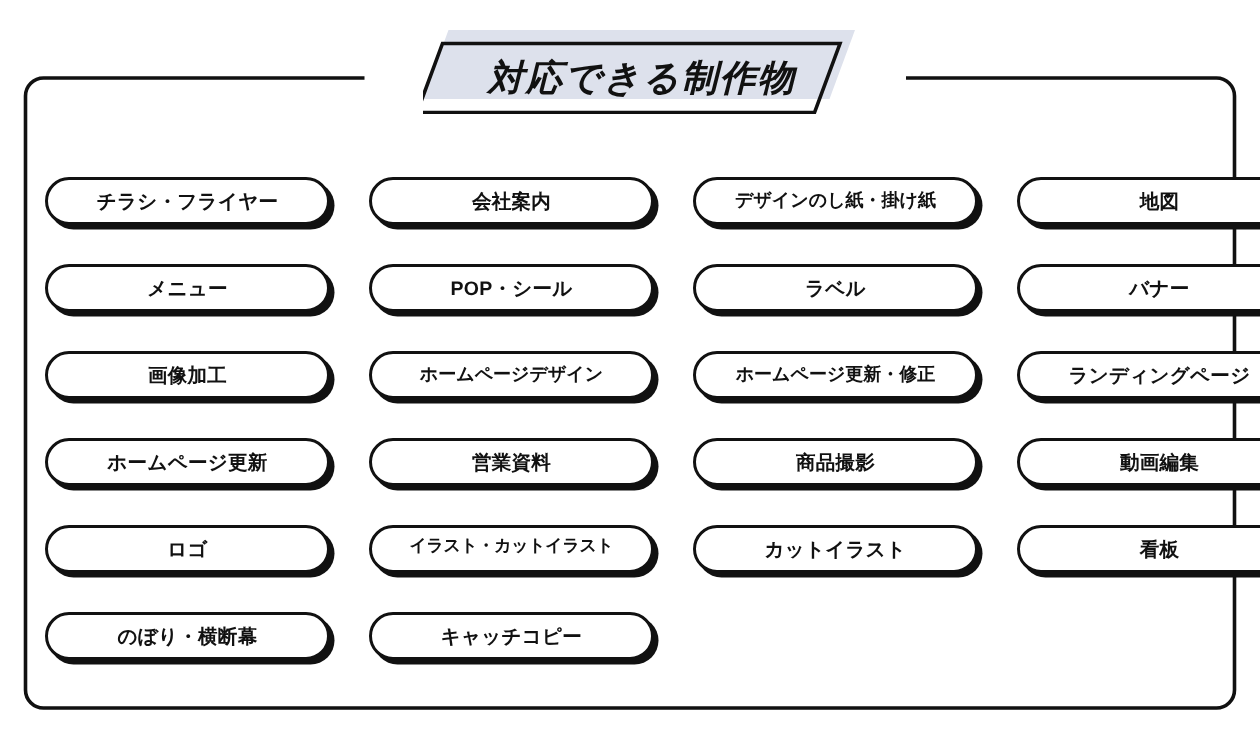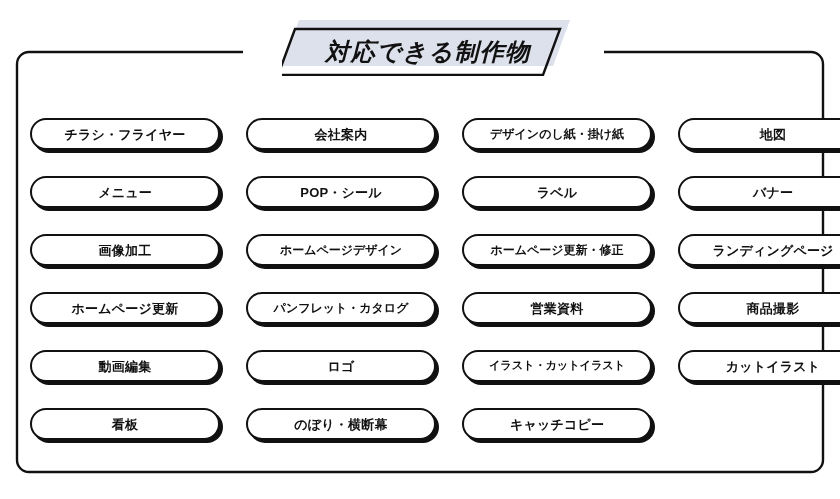--- a/index.html
+++ b/index.html
@@ -146,23 +146,20 @@
     <div class="pill">
       <span class="pill-label sm">ホームページ更新・修正</span>
     </div>
     <div class="pill">
       <span class="pill-label">ランディングページ</span>
     </div>
     <div class="pill">
       <span class="pill-label">ホームページ更新</span>
     </div>
     <div class="pill">
-      <span class="pill-label sm">パンフレット・カタログ</span>
-    </div>
-    <div class="pill">
       <span class="pill-label">営業資料</span>
     </div>
     <div class="pill">
       <span class="pill-label">商品撮影</span>
     </div>
     <div class="pill">
       <span class="pill-label">動画編集</span>
     </div>
     <div class="pill">
       <span class="pill-label">ロゴ</span>

